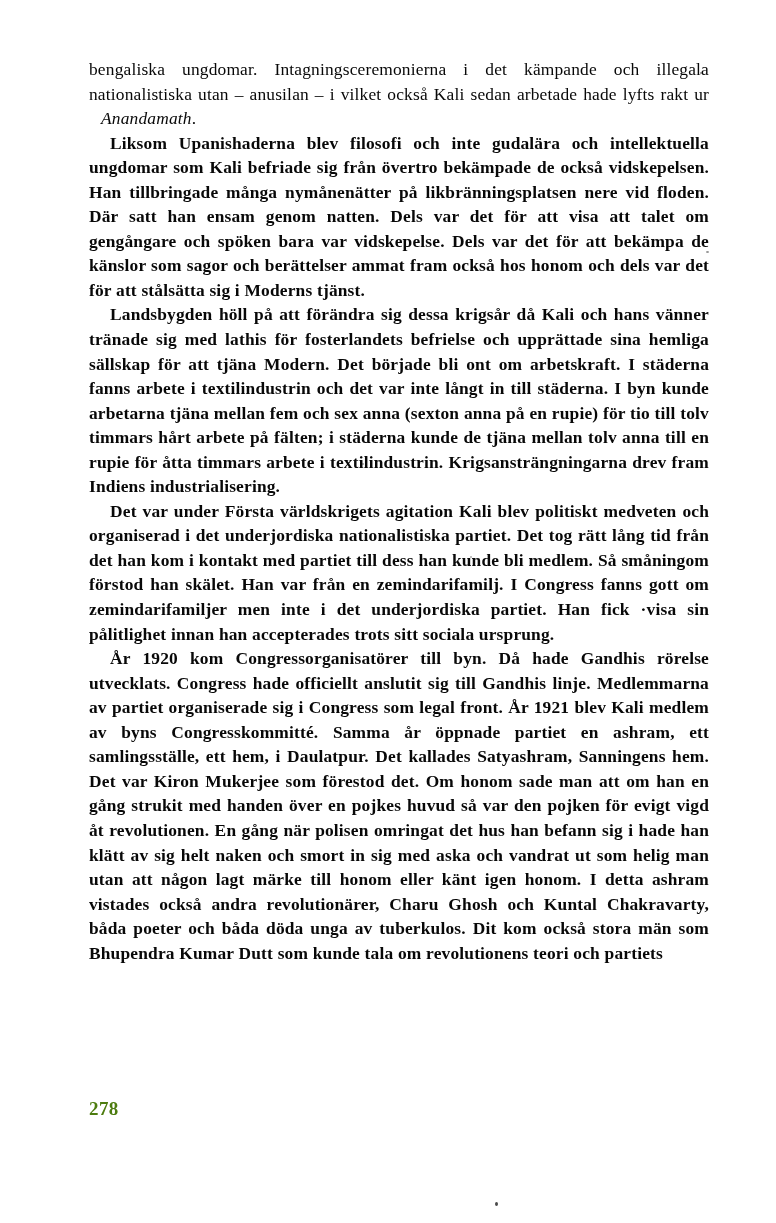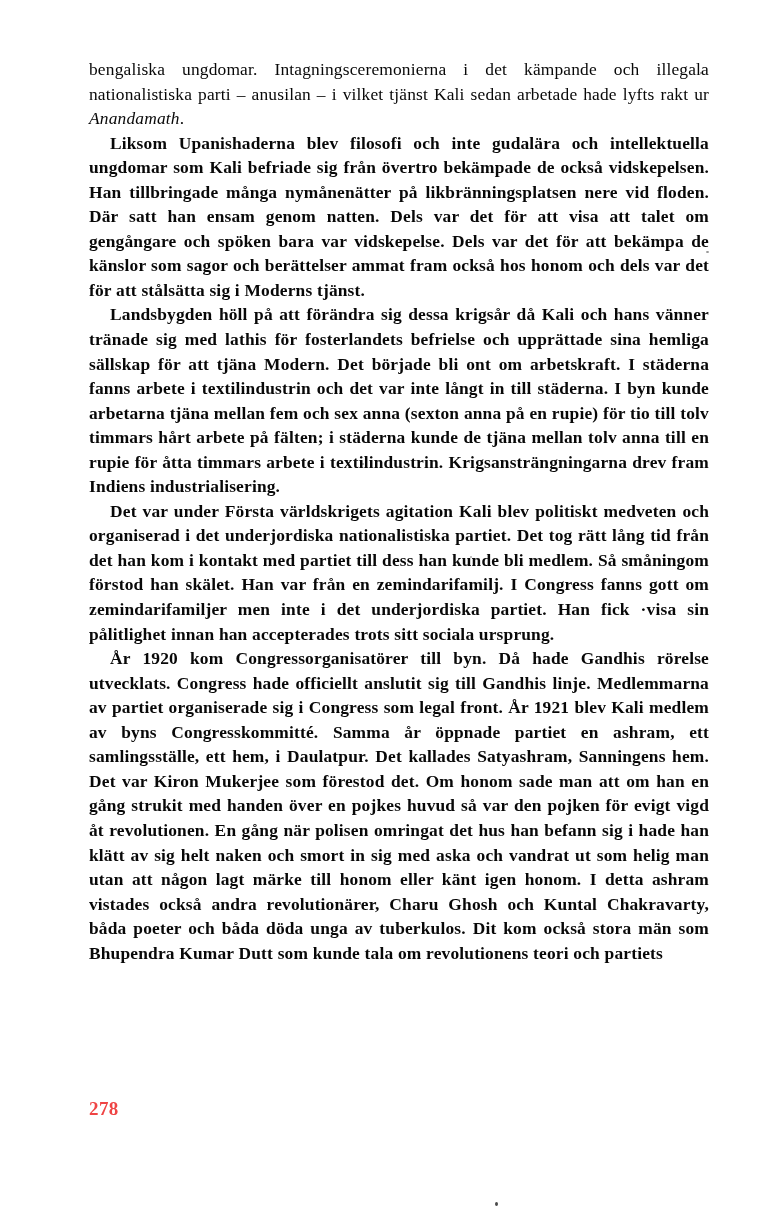--- a/index.html
+++ b/index.html
@@ -39,29 +39,30 @@
     color: #080808;
   }
   .para.indent {
     text-indent: 21px;
     font-weight: bold;
   }
   
   .para { text-align-last: left; }
   .para em {
     font-style: italic;
+    margin-left: 12px;
   }
   .folio {
     position: absolute;
     left: 89px;
     top: 1098px;
     font-size: 19px;
     font-weight: bold;
     letter-spacing: 0.02em;
-    color: #ef4444;
+    color: #4d7c0f;
   }
   
   .speck {
     position: absolute;
     background: #2a2a2a;
     border-radius: 50%;
     pointer-events: none;
   }
   .speck-a { left: 495px; top: 1202px; width: 3px; height: 4px; opacity: 0.85; }
   .speck-b { left: 700px; top: 72px;  width: 2px; height: 2px; opacity: 0.55; }
@@ -70,21 +71,21 @@
   .speck-e { left: 470px; top: 556px; width: 2px; height: 2px; opacity: 0.4; }
 </style>
 </head>
 <body>
 
 <div class="page">
 
   <div class="text-block">
 
     <p class="para">
-      <span>bengaliska ungdomar. Intagningsceremonierna i det kämpande och illegala nationalistiska parti – anusilan – i vilket tjänst Kali sedan arbetade hade lyfts rakt ur </span><em>Anandamath</em><span>.</span>
+      <span>bengaliska ungdomar. Intagningsceremonierna i det kämpande och illegala nationalistiska utan – anusilan – i vilket också Kali sedan arbetade hade lyfts rakt ur </span><em>Anandamath</em><span>.</span>
     </p>
 
     <p class="para indent">Liksom Upanishaderna blev filosofi och inte gudalära och intellektuella ungdomar som Kali befriade sig från övertro bekämpade de också vidskepelsen. Han tillbringade många nymånenätter på likbränningsplatsen nere vid floden. Där satt han ensam genom natten. Dels var det för att visa att talet om gengångare och spöken bara var vidskepelse. Dels var det för att bekämpa de känslor som sagor och berättelser ammat fram också hos honom och dels var det för att stålsätta sig i Moderns tjänst.</p>
 
     <p class="para indent">Landsbygden höll på att förändra sig dessa krigsår då Kali och hans vänner tränade sig med lathis för fosterlandets befrielse och upprättade sina hemliga sällskap för att tjäna Modern. Det började bli ont om arbetskraft. I städerna fanns arbete i textilindustrin och det var inte långt in till städerna. I byn kunde arbetarna tjäna mellan fem och sex anna (sexton anna på en rupie) för tio till tolv timmars hårt arbete på fälten; i städerna kunde de tjäna mellan tolv anna till en rupie för åtta timmars arbete i textilindustrin. Krigsansträngningarna drev fram Indiens industrialisering.</p>
 
     <p class="para indent">Det var under Första världskrigets agitation Kali blev politiskt medveten och organiserad i det underjordiska nationalistiska partiet. Det tog rätt lång tid från det han kom i kontakt med partiet till dess han kunde bli medlem. Så småningom förstod han skälet. Han var från en zemindarifamilj. I Congress fanns gott om zemindarifamiljer men inte i det underjordiska partiet. Han fick ·visa sin pålitlighet innan han accepterades trots sitt sociala ursprung.</p>
 
     <p class="para indent">År 1920 kom Congressorganisatörer till byn. Då hade Gandhis rörelse utvecklats. Congress hade officiellt anslutit sig till Gandhis linje. Medlemmarna av partiet organiserade sig i Congress som legal front. År 1921 blev Kali medlem av byns Congresskommitté. Samma år öppnade partiet en ashram, ett samlingsställe, ett hem, i Daulatpur. Det kallades Satyashram, Sanningens hem. Det var Kiron Mukerjee som förestod det. Om honom sade man att om han en gång strukit med handen över en pojkes huvud så var den pojken för evigt vigd åt revolutionen. En gång när polisen omringat det hus han befann sig i hade han klätt av sig helt naken och smort in sig med aska och vandrat ut som helig man utan att någon lagt märke till honom eller känt igen honom. I detta ashram vistades också andra revolutionärer, Charu Ghosh och Kuntal Chakravarty, båda poeter och båda döda unga av tuberkulos. Dit kom också stora män som Bhupendra Kumar Dutt som kunde tala om revolutionens teori och partiets</p>
 

